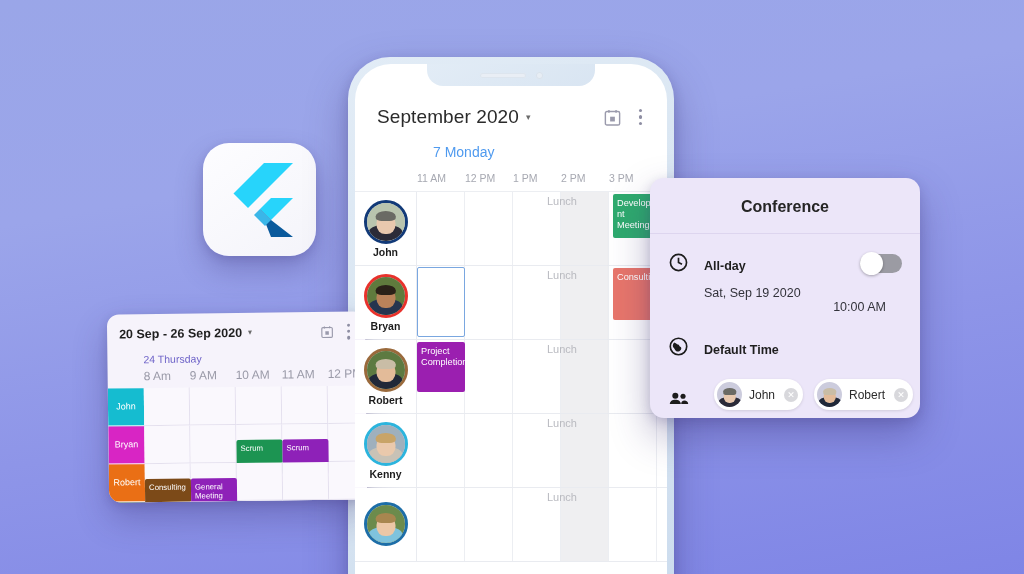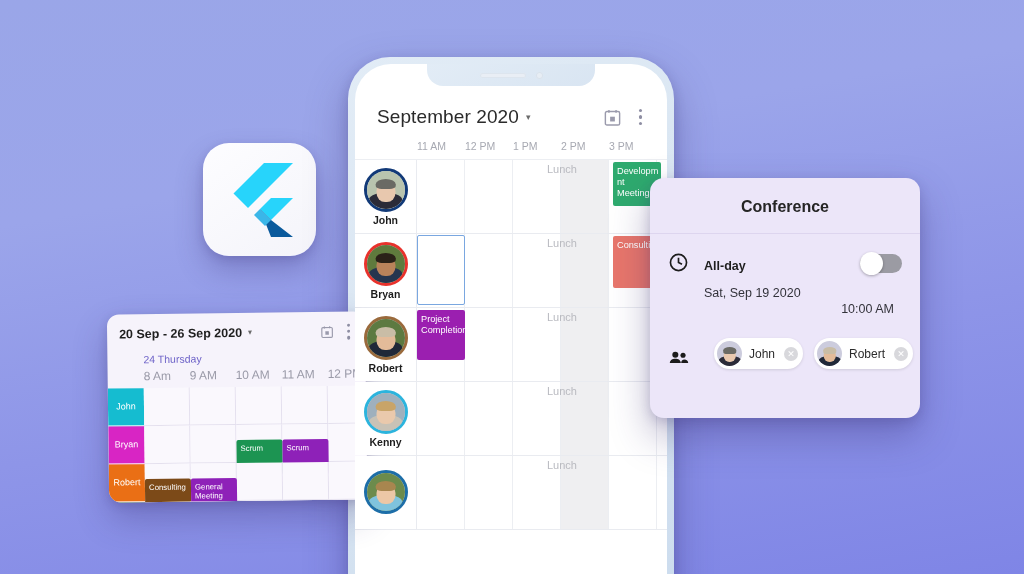--- a/index.html
+++ b/index.html
@@ -119,23 +119,23 @@
     overflow:hidden;
   }
   #conf-title { padding: 20px 0 0 0; text-align:center; font-size:16px; font-weight:bold; color:#252525; }
   #conf-divider { margin-top: 17px; height:1px; background:#ddd5ef; }
   .conf-row { display:flex; align-items:flex-end; padding: 0 18px; }
   .conf-icon { width:36px; flex:none; display:flex; align-items:center; color:#1c1c1c; }
   .conf-label { font-size:12.5px; font-weight:bold; color:#1e1e1e; }
   #toggle { margin-left:auto; width:42px; height:19px; border-radius:10px; background:#9b9ba3; position:relative; }
   #toggle .knob { position:absolute; left:0; top:-2px; width:23px; height:23px; border-radius:50%;
                   background:#fff; box-shadow:0 1px 3px rgba(0,0,0,.3); }
-  #conf-datetime { display:flex; padding: 0 26px 0 54px; }
+  #conf-datetime { display:flex; padding: 0 34px 0 54px; flex-direction: column; }
   #conf-date { font-size:12.5px; color:#33333b; }
-  #conf-time { margin-left:auto; font-size:12.5px; color:#33333b;margin-top:16px; }
+  #conf-time { margin-left:auto; font-size:12.5px; color:#33333b; }
   .chip { display:flex; align-items:center; background:#fff; border-radius:16px;
           padding:3px 5px 3px 3px; gap:7px; box-shadow:0 1px 3px rgba(0,0,0,.12); }
   .chip .cav { width:25px; height:25px; border-radius:50%; overflow:hidden; position:relative; background:#ccd; }
   .chip .cname { font-size:12px; color:#2c2c2c; }
   .chip .cx { width:14px; height:14px; border-radius:50%; background:#d8d8dc; color:#fff;
               font-size:9px; display:flex; align-items:center; justify-content:center; margin-left:2px; }
 </style>
 </head>
 <body>
 
@@ -167,20 +167,21 @@
           <rect x="9" y="11" width="6" height="6" fill="currentColor" stroke="none"></rect>
         </svg>
       </span>
       <span class="dots">
           <i></i>
           <i></i>
           <i></i>
         </span>
     </div>
 
+    <div id="day-label">7 Monday</div>
 
     <div id="time-header">
         <div class="time-col">11 AM</div>
         <div class="time-col">12 PM</div>
         <div class="time-col">1 PM</div>
         <div class="time-col">2 PM</div>
         <div class="time-col">3 PM</div>
       </div>
     <div id="rows">
         <div class="res-row">
@@ -387,20 +388,29 @@
     <span id="toggle">
         <span class="knob"></span>
       </span>
   </div>
 
   <div id="conf-datetime" style="margin-top:13px;">
     <span id="conf-date">Sat, Sep 19 2020</span>
     <span id="conf-time">10:00 AM</span>
   </div>
 
+  <div class="conf-row" style="margin-top:22px;">
+    <span class="conf-icon">
+      <svg width="21" height="21" viewBox="0 0 24 24">
+        <circle cx="12" cy="12" r="9.4" fill="none" stroke="currentColor" stroke-width="1.9"></circle>
+        <path d="M7 7.5c2 .4 2.8 2.2 4.4 2.2 1.6 0 1.2 2.2 2.6 2.6 1.4.4 1.6 2.4.6 3.6-1 1.2-3.4 2.6-5 1.6-1.6-1-2-3.4-3.2-4.2-1.2-.8-1.4-3.4.6-5.8z" fill="currentColor"></path>
+      </svg>
+    </span>
+    <span class="conf-label">Default Time</span>
+  </div>
 
   <div class="conf-row" style="margin-top:22px; gap:10px;">
     <span class="conf-icon">
       <svg width="22" height="22" viewBox="0 0 24 24" fill="currentColor">
         <circle cx="8" cy="8.5" r="3.3"></circle>
           <circle cx="16.4" cy="9" r="2.8"></circle>
         <path d="M2 17.5c0-3 2.8-4.6 6-4.6s6 1.6 6 4.6z"></path>
         <path d="M14.4 17.5c0-2.2 1.2-3.8 3.6-3.8 2.2 0 4 1.3 4 3.8z"></path>
       </svg>
     </span>

